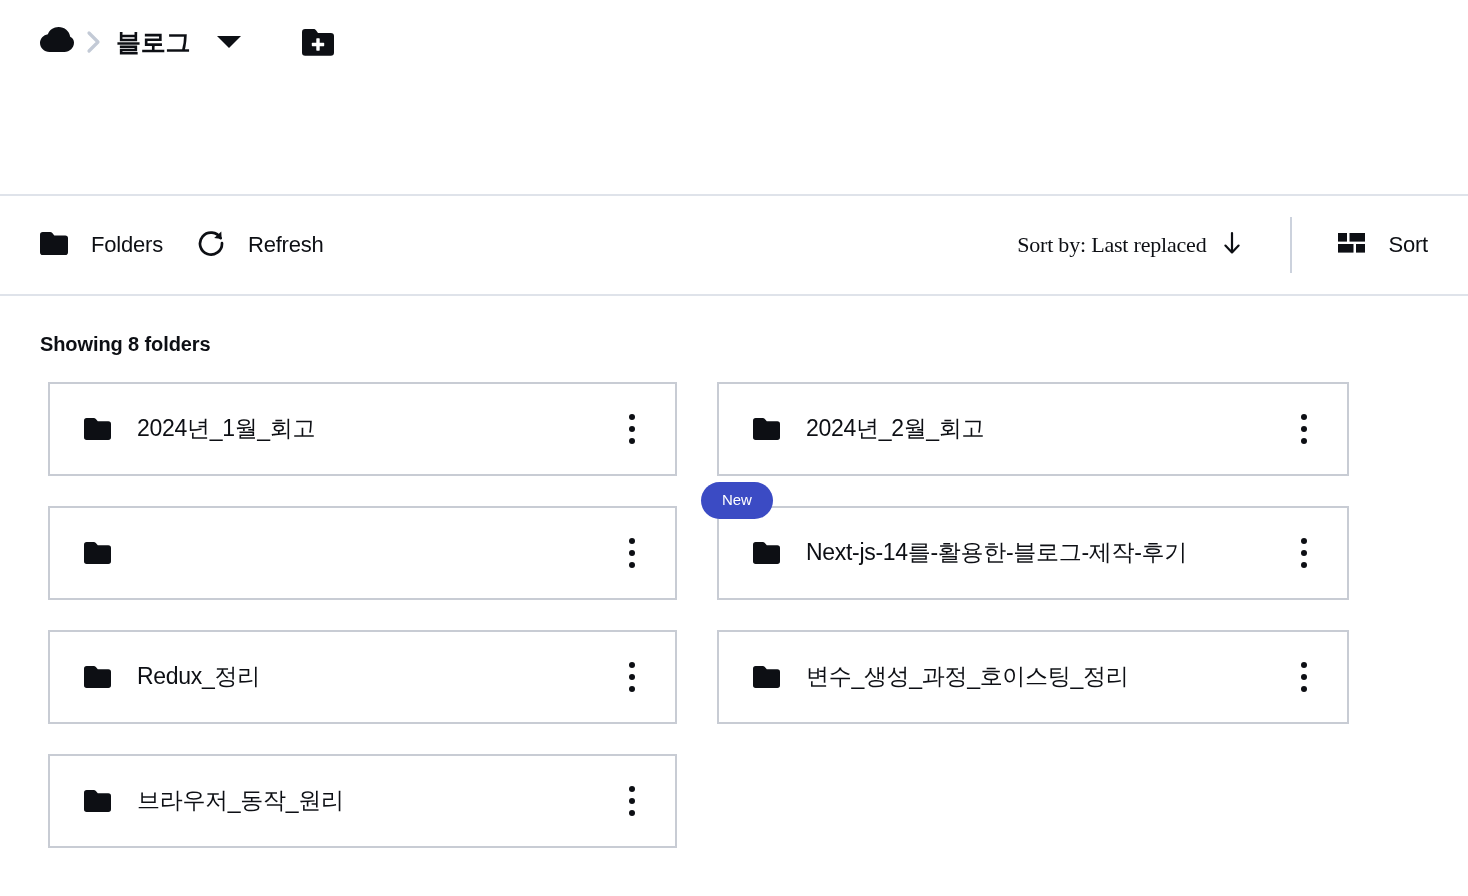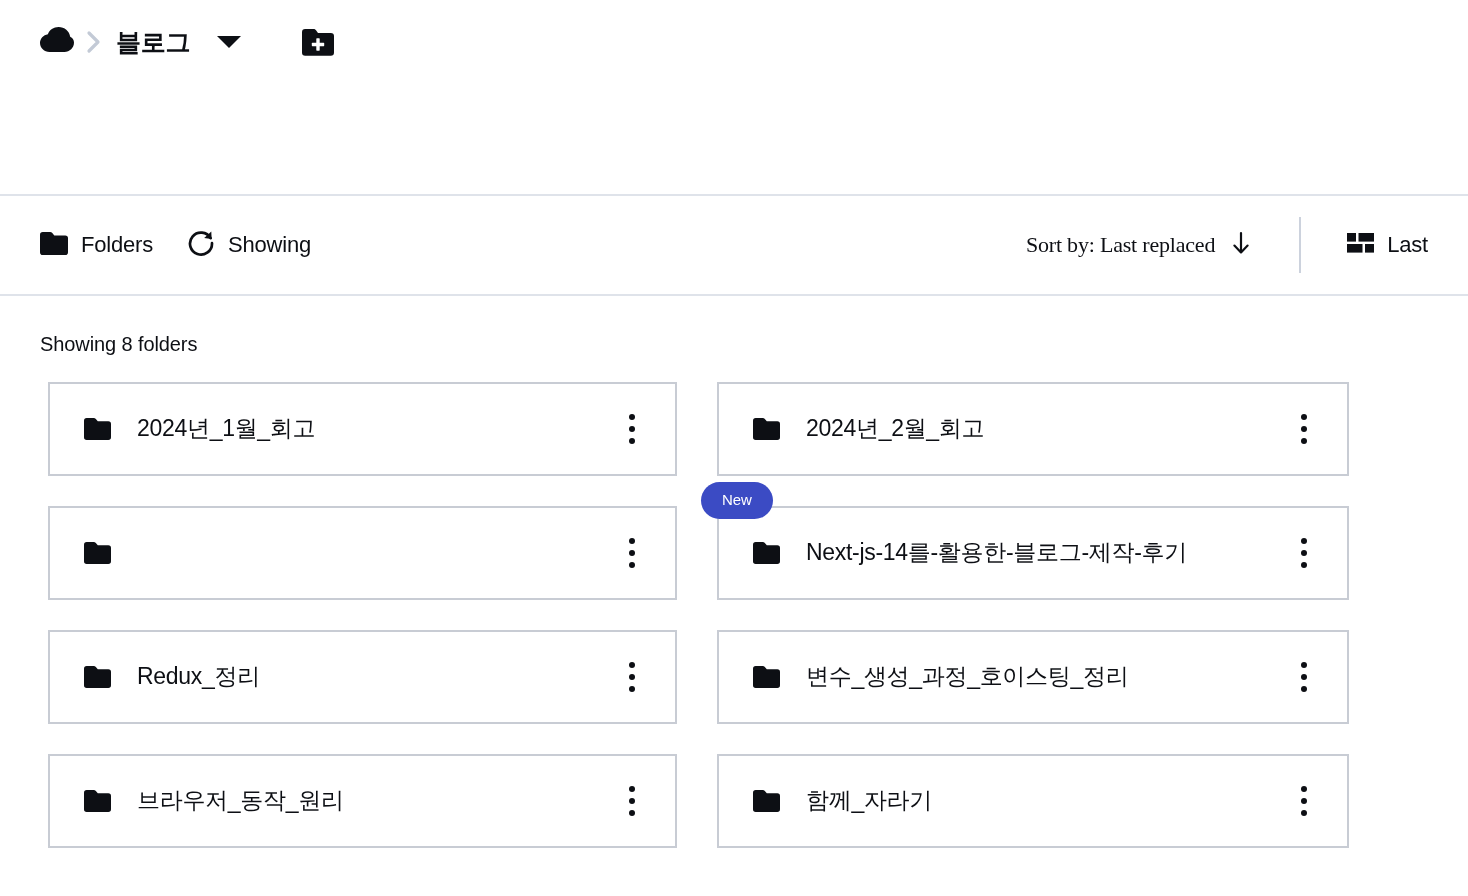--- a/index.html
+++ b/index.html
@@ -55,21 +55,21 @@
     border-bottom: 2px solid #dfe3ea;
     display: flex;
     align-items: center;
     padding: 0 40px 0 40px;
   }
   .tb-left { display: flex; align-items: center; gap: 34px; }
   .tb-right { margin-left: auto; display: flex; align-items: center; }
   .tb-item {
     display: flex;
     align-items: center;
-    gap: 13px;
+    gap: 23px;
     cursor: pointer;
     font-size: 22px;
     line-height: 1;
     color: #0d0f14;
     letter-spacing: -0.2px;
     background: none; border: none; padding: 0;
     font-family: inherit;
   }
   .tb-item .lbl { display: inline-block; }
   .sort-item { gap: 16px; font-family: Liberation Serif, serif; }
@@ -77,21 +77,21 @@
     width: 2px;
     height: 56px;
     background: #ccd2dd;
     margin: 0 46px 0 48px;
   }
 
   
   .content { padding: 0 40px; }
   .showing {
     font-size: 20px;
-    font-weight: 400;
+    font-weight: 700;
     letter-spacing: -0.1px;
     margin: 38px 0 0 0;
     line-height: 1;
     color: #0d0f14;
   }
 
   .grid {
     margin-top: 28px;
     display: grid;
     grid-template-columns: 637px 640px;
@@ -204,21 +204,21 @@
       <span class="lbl">Folders</span>
     </button>
 
     <button class="tb-item">
       <span>
         <svg width="28" height="28" viewBox="0 0 28 28" aria-hidden="true">
           <path d="M23.6 9.2A11 11 0 1 0 25 14.2" fill="none" stroke="#0d0f14" stroke-width="2.7" stroke-linecap="round"></path>
           <path d="M24.3 2.4 L24.6 10.0 L17.2 9.1 Z" fill="#0d0f14"></path>
         </svg>
       </span>
-      <span class="lbl">Showing</span>
+      <span class="lbl">Refresh</span>
     </button>
 
   </div>
 
   <div class="tb-right">
 
     <button class="tb-item sort-item">
       <span class="lbl">Sort by: Last replaced</span>
       <span>
         <svg width="20" height="24" viewBox="0 0 20 24" aria-hidden="true">
@@ -232,21 +232,21 @@
 
     <button class="tb-item">
       <span>
         <svg width="27" height="20" viewBox="0 0 27 20" aria-hidden="true">
           <rect x="0" y="0" width="9" height="8.6" fill="#0d0f14"></rect>
           <rect x="11.5" y="0" width="15.5" height="8.6" fill="#0d0f14"></rect>
           <rect x="0" y="11" width="15.5" height="8.6" fill="#0d0f14"></rect>
           <rect x="18" y="11" width="9" height="8.6" fill="#0d0f14"></rect>
         </svg>
       </span>
-      <span class="lbl">Last</span>
+      <span class="lbl">Sort</span>
     </button>
 
   </div>
 </div>
 
 <div class="content">
   <div class="showing">Showing 8 folders</div>
   <div class="grid">
       <div class="card-wrap">
         <div class="card">
@@ -346,29 +346,14 @@
             </svg>
           </span>
           <span class="card-name">브라우저_동작_원리</span>
           <span class="kebab">
             <i></i>
             <i></i>
             <i></i>
           </span>
         </div>
       </div>
-      <div class="card-wrap">
-        <div class="card">
-          <span class="folder-ic">
-            <svg width="27" height="22" viewBox="0 0 27 22" aria-hidden="true">
-              <path d="M0 2.7A2.7 2.7 0 0 1 2.7 0h7c.85 0 1.65.4 2.15 1.05L13.8 3.3h10.5A2.7 2.7 0 0 1 27 6v13.3A2.7 2.7 0 0 1 24.3 22H2.7A2.7 2.7 0 0 1 0 19.3z" fill="#0d0f14"></path>
-            </svg>
-          </span>
-          <span class="card-name">함께_자라기</span>
-          <span class="kebab">
-            <i></i>
-            <i></i>
-            <i></i>
-          </span>
-        </div>
-      </div>
     </div>
 </div>
 
 </body></html>

